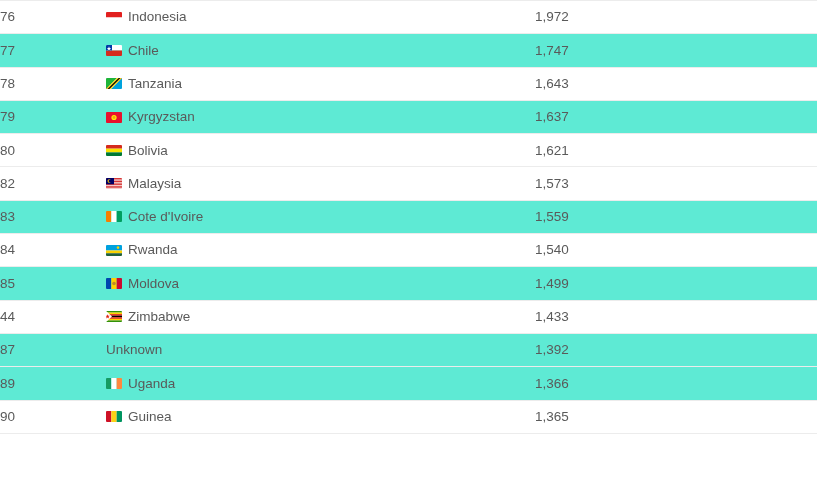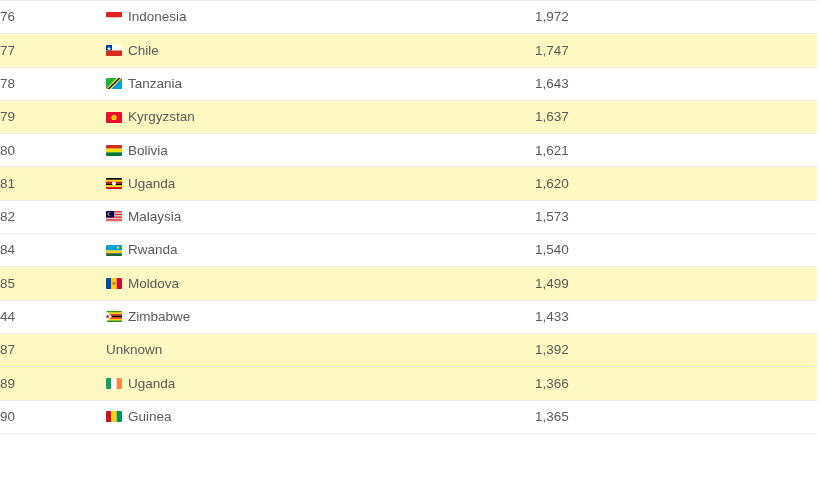--- a/index.html
+++ b/index.html
@@ -19,21 +19,21 @@
     border-collapse: collapse;
     table-layout: fixed;
   }
 
   #ranking-table tr {
     height: 33.3px;
     padding-left: 14px;
   }
 
   .row-odd  { background: #ffffff; }
-  .row-even { background: #fef9c3; }
+  .row-even { background: #5eead4; }
 
   #ranking-table td {
     border-top: 1px solid #ececec;
     border-bottom: 1px solid #ececec;
     padding: 0;
     font-size: 13.5px;
     color: #5a5a5a;
     vertical-align: middle;
     line-height: 1;
   }
@@ -157,40 +157,20 @@
               <svg viewBox="0 0 16 11">
                 <rect width="16" height="3.67" fill="#d52b1e"></rect>
                 <rect y="3.67" width="16" height="3.67" fill="#f9e300"></rect>
                 <rect y="7.34" width="16" height="3.66" fill="#007934"></rect>
               </svg>
             </span>
             <span class="country-name">Bolivia</span>
           </span>
         </td>
         <td class="cell-value"><span class="value-wrap">1,621</span></td>
-      </tr>
-      <tr class="row-even">
-        <td class="cell-rank">81</td>
-        <td class="cell-country">
-          <span class="country-wrap">
-            <span class="flag">
-              <svg viewBox="0 0 16 11">
-                <rect y="0" width="16" height="1.83" fill="#000"></rect>
-                <rect y="1.83" width="16" height="1.83" fill="#fcdc04"></rect>
-                <rect y="3.66" width="16" height="1.84" fill="#d90000"></rect>
-                <rect y="5.5" width="16" height="1.83" fill="#000"></rect>
-                <rect y="7.33" width="16" height="1.83" fill="#fcdc04"></rect>
-                <rect y="9.16" width="16" height="1.84" fill="#d90000"></rect>
-                <circle cx="8" cy="5.5" r="2" fill="#fff"></circle>
-              </svg>
-            </span>
-            <span class="country-name">Uganda</span>
-          </span>
-        </td>
-        <td class="cell-value"><span class="value-wrap">1,620</span></td>
       </tr>
       <tr class="row-odd">
         <td class="cell-rank">82</td>
         <td class="cell-country">
           <span class="country-wrap">
             <span class="flag">
               <svg viewBox="0 0 16 11">
                 <rect width="16" height="11" fill="#fff"></rect>
                 <rect y="0" width="16" height="0.79" fill="#cc0001"></rect>
                 <rect y="1.57" width="16" height="0.79" fill="#cc0001"></rect>
@@ -202,20 +182,36 @@
                 <rect width="8" height="6.3" fill="#010066"></rect>
                 <circle cx="3.3" cy="3.1" r="1.8" fill="#ffcc00"></circle>
                 <circle cx="4.1" cy="3.1" r="1.5" fill="#010066"></circle>
               </svg>
             </span>
             <span class="country-name">Malaysia</span>
           </span>
         </td>
         <td class="cell-value"><span class="value-wrap">1,573</span></td>
       </tr>
+      <tr class="row-even">
+        <td class="cell-rank">83</td>
+        <td class="cell-country">
+          <span class="country-wrap">
+            <span class="flag">
+              <svg viewBox="0 0 16 11">
+                <rect width="5.33" height="11" fill="#f77f00"></rect>
+                <rect x="5.33" width="5.33" height="11" fill="#fff"></rect>
+                <rect x="10.66" width="5.34" height="11" fill="#009e60"></rect>
+              </svg>
+            </span>
+            <span class="country-name">Cote d'Ivoire</span>
+          </span>
+        </td>
+        <td class="cell-value"><span class="value-wrap">1,559</span></td>
+      </tr>
       <tr class="row-odd">
         <td class="cell-rank">84</td>
         <td class="cell-country">
           <span class="country-wrap">
             <span class="flag">
               <svg viewBox="0 0 16 11">
                 <rect width="16" height="5.5" fill="#00a1de"></rect>
                 <rect y="5.5" width="16" height="2.75" fill="#fad201"></rect>
                 <rect y="8.25" width="16" height="2.75" fill="#20603d"></rect>
                 <circle cx="12" cy="2.6" r="1.3" fill="#fad201"></circle>

